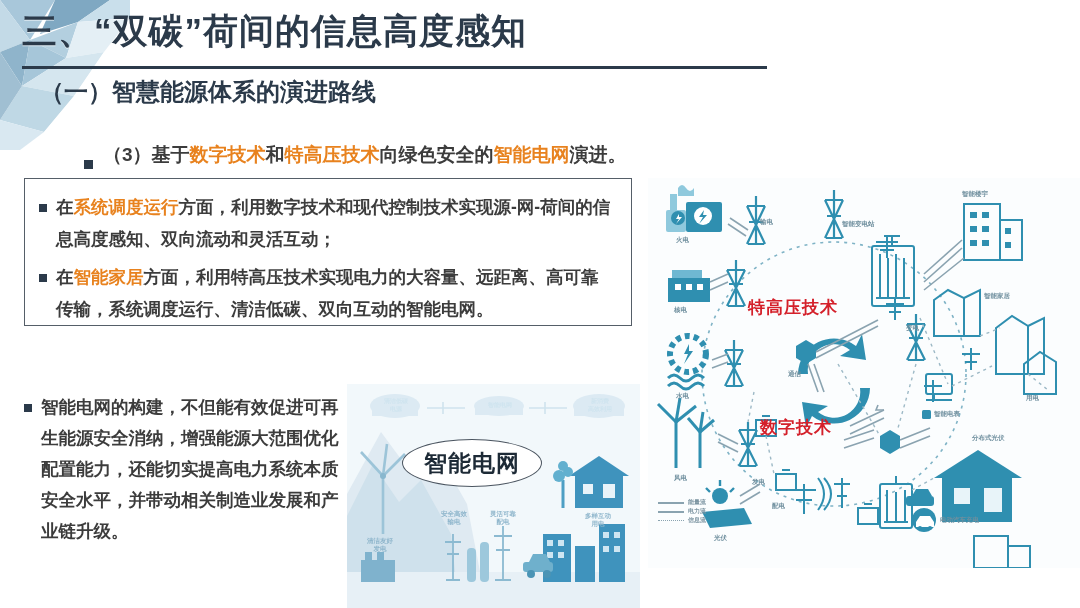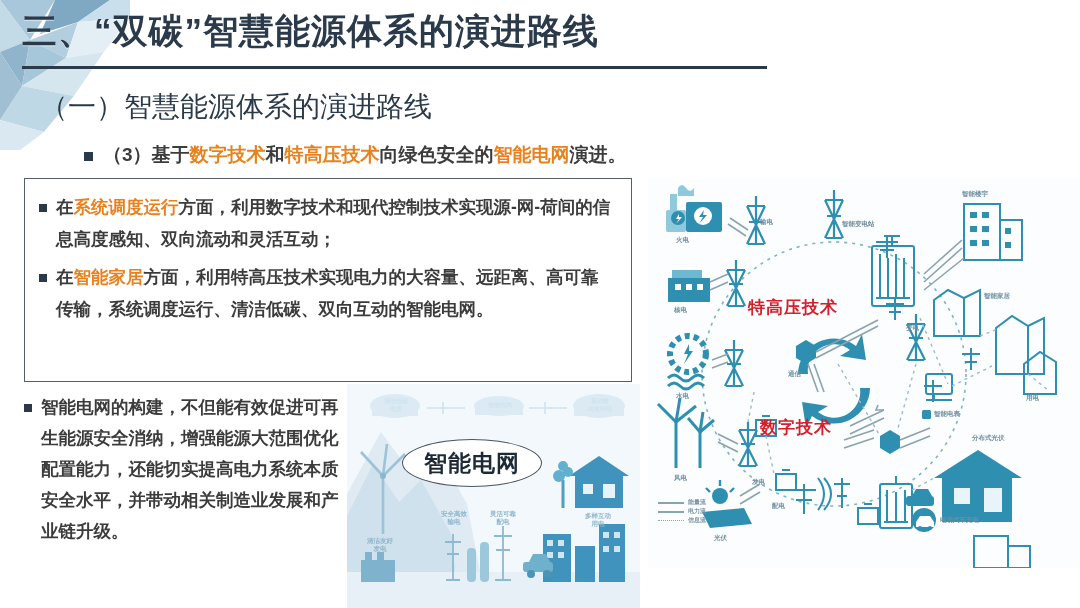--- a/index.html
+++ b/index.html
@@ -22,39 +22,39 @@
     letter-spacing:1px; white-space:nowrap;
     text-shadow:0 1px 0 rgba(255,255,255,.6);
   }
   #title-rule {
     position:absolute; left:22px; top:66px; width:745px; height:3px;
     background:#2b3a4a; z-index:3;
   }
 
   
   #sub-heading {
-    position:absolute; left:40px; top:88px; z-index:3;
-    font-size:28px; font-weight:normal; color:#2b3a4a; white-space:nowrap;
+    position:absolute; left:40px; top:76px; z-index:3;
+    font-size:24px; font-weight:bold; color:#2b3a4a; white-space:nowrap;
   }
 
   
   #l3-heading {
     position:absolute; left:84px; top:142px; z-index:3;
     font-size:19px; font-weight:bold; color:#3c3c3c; white-space:nowrap;
-    display:flex; align-items:center; gap:10px;
+    display:flex; align-items:flex-end; gap:10px;
   }
   .sq-bullet {
     width:9px; height:9px; background:#2b3a4a; display:inline-block;
     flex:0 0 auto; position:relative; top:1px;
   }
   .hl { color:#e8821e; }
 
   
   #text-box {
-    position:absolute; left:24px; top:178px; width:608px; height:204px;
+    position:absolute; left:24px; top:178px; width:608px; height:148px;
     border:1.5px solid #555e68; background:#ffffff; z-index:3;
     padding:12px 16px 8px 14px;
   }
   .para {
     display:flex; gap:9px; font-size:17.5px; font-weight:bold;
     color:#3c3c3c; line-height:32px; margin-bottom:6px;
   }
   .para .sq-bullet { width:8px; height:8px; margin-top:12px; }
   .para-txt { flex:1 1 auto; }
 
@@ -121,21 +121,21 @@
   <polygon points="30,40 66,58 22,86" fill="#a6c6d9"></polygon>
   <polygon points="110,0 130,0 130,18 78,22" fill="#c9dfeb"></polygon>
   <polygon points="78,22 130,18 104,52 66,58" fill="#e4eff5"></polygon>
   <polygon points="66,58 104,52 74,96 22,86" fill="#d5e6ef"></polygon>
   <polygon points="22,86 74,96 44,132 0,120" fill="#bfd8e5"></polygon>
   <polygon points="0,52 22,86 0,120" fill="#a0bfd2"></polygon>
   <polygon points="0,120 44,132 20,150 0,150" fill="#d9e8f1"></polygon>
   <polygon points="44,132 74,96 104,52 130,60 130,150 60,150" fill="#ffffff" opacity="0.82"></polygon>
 </svg>
 
-<div id="slide-title">三、“双碳”智慧能源体系的演进路线</div>
+<div id="slide-title">三、“双碳”荷间的信息高度感知</div>
 <div id="title-rule"></div>
 
 <div id="sub-heading">（一）智慧能源体系的演进路线</div>
 
 <div id="l3-heading">
   <span class="sq-bullet"></span>
   <span><span>（3）基于</span><span class="hl">数字技术</span><span>和</span><span class="hl">特高压技术</span><span>向绿色安全的</span><span class="hl">智能电网</span><span>演进。</span></span>
 </div>
 
 <div id="text-box">

